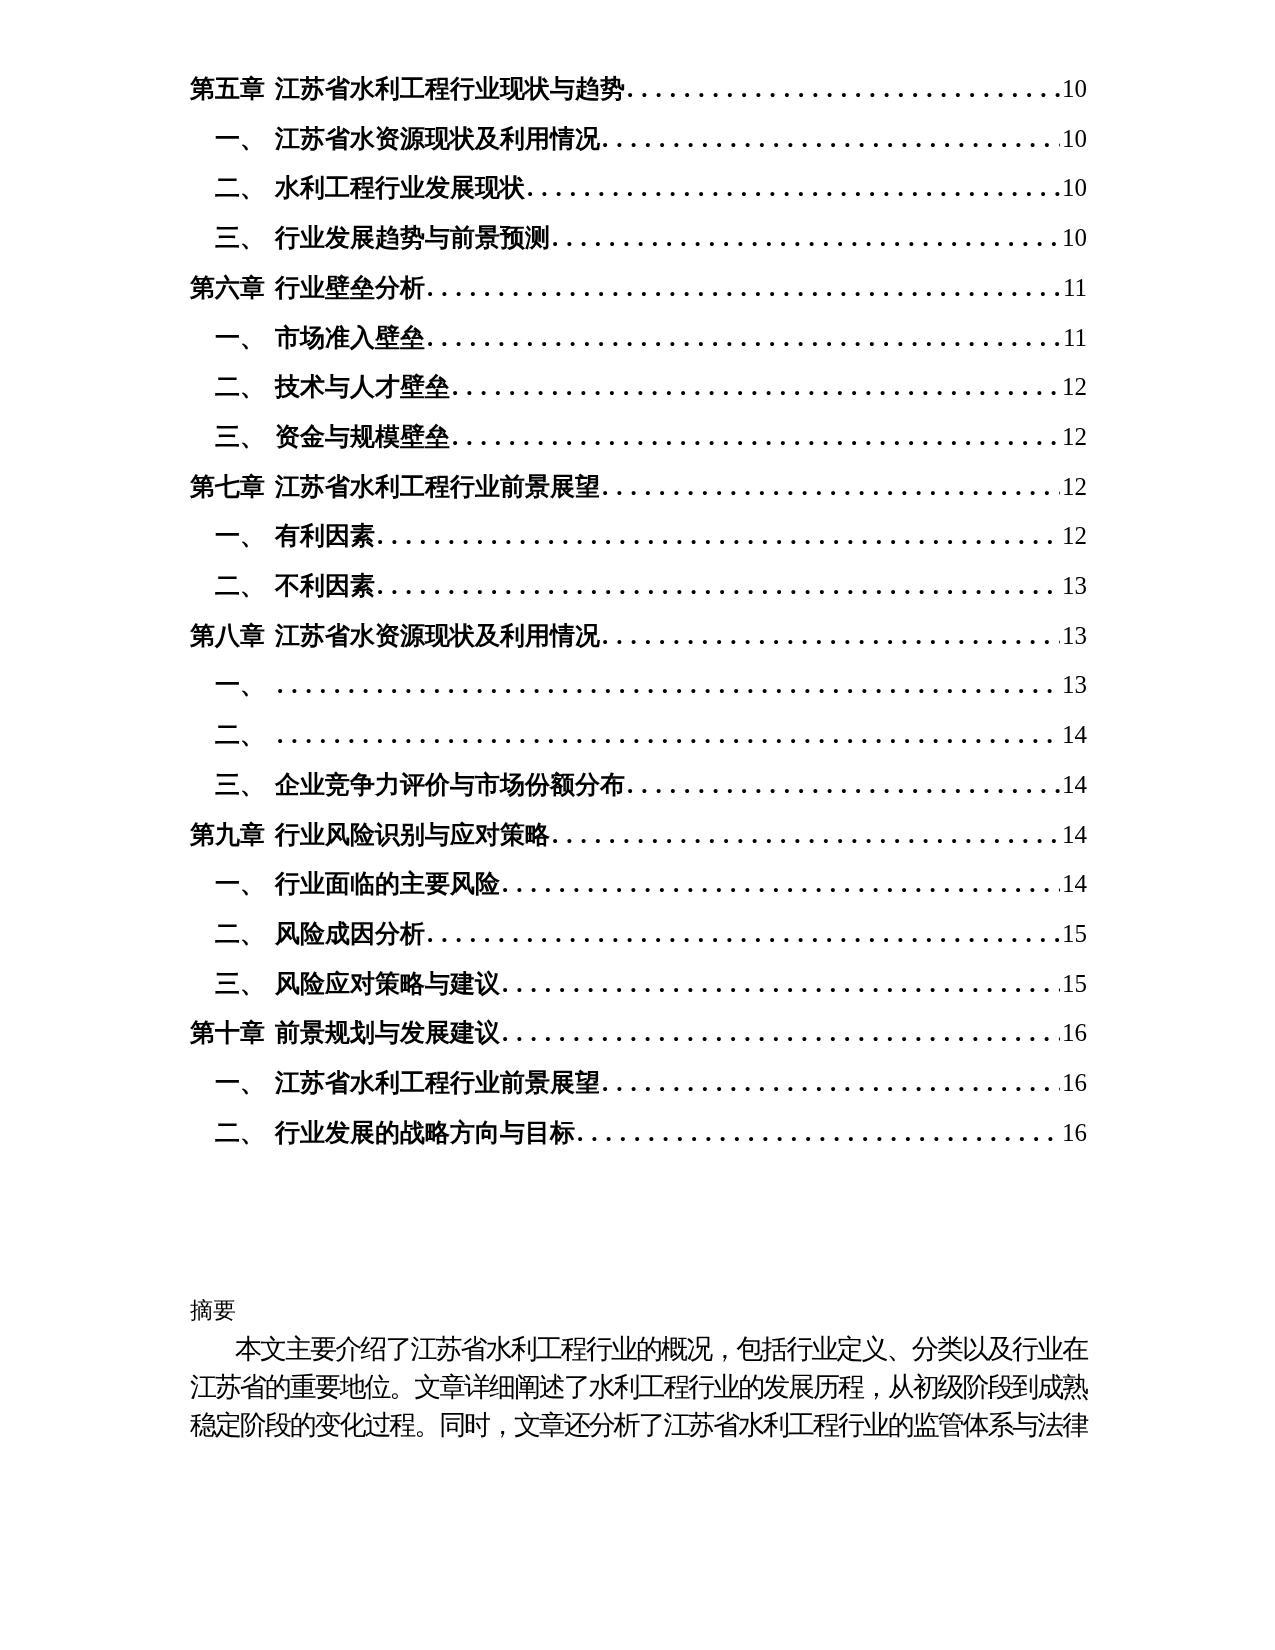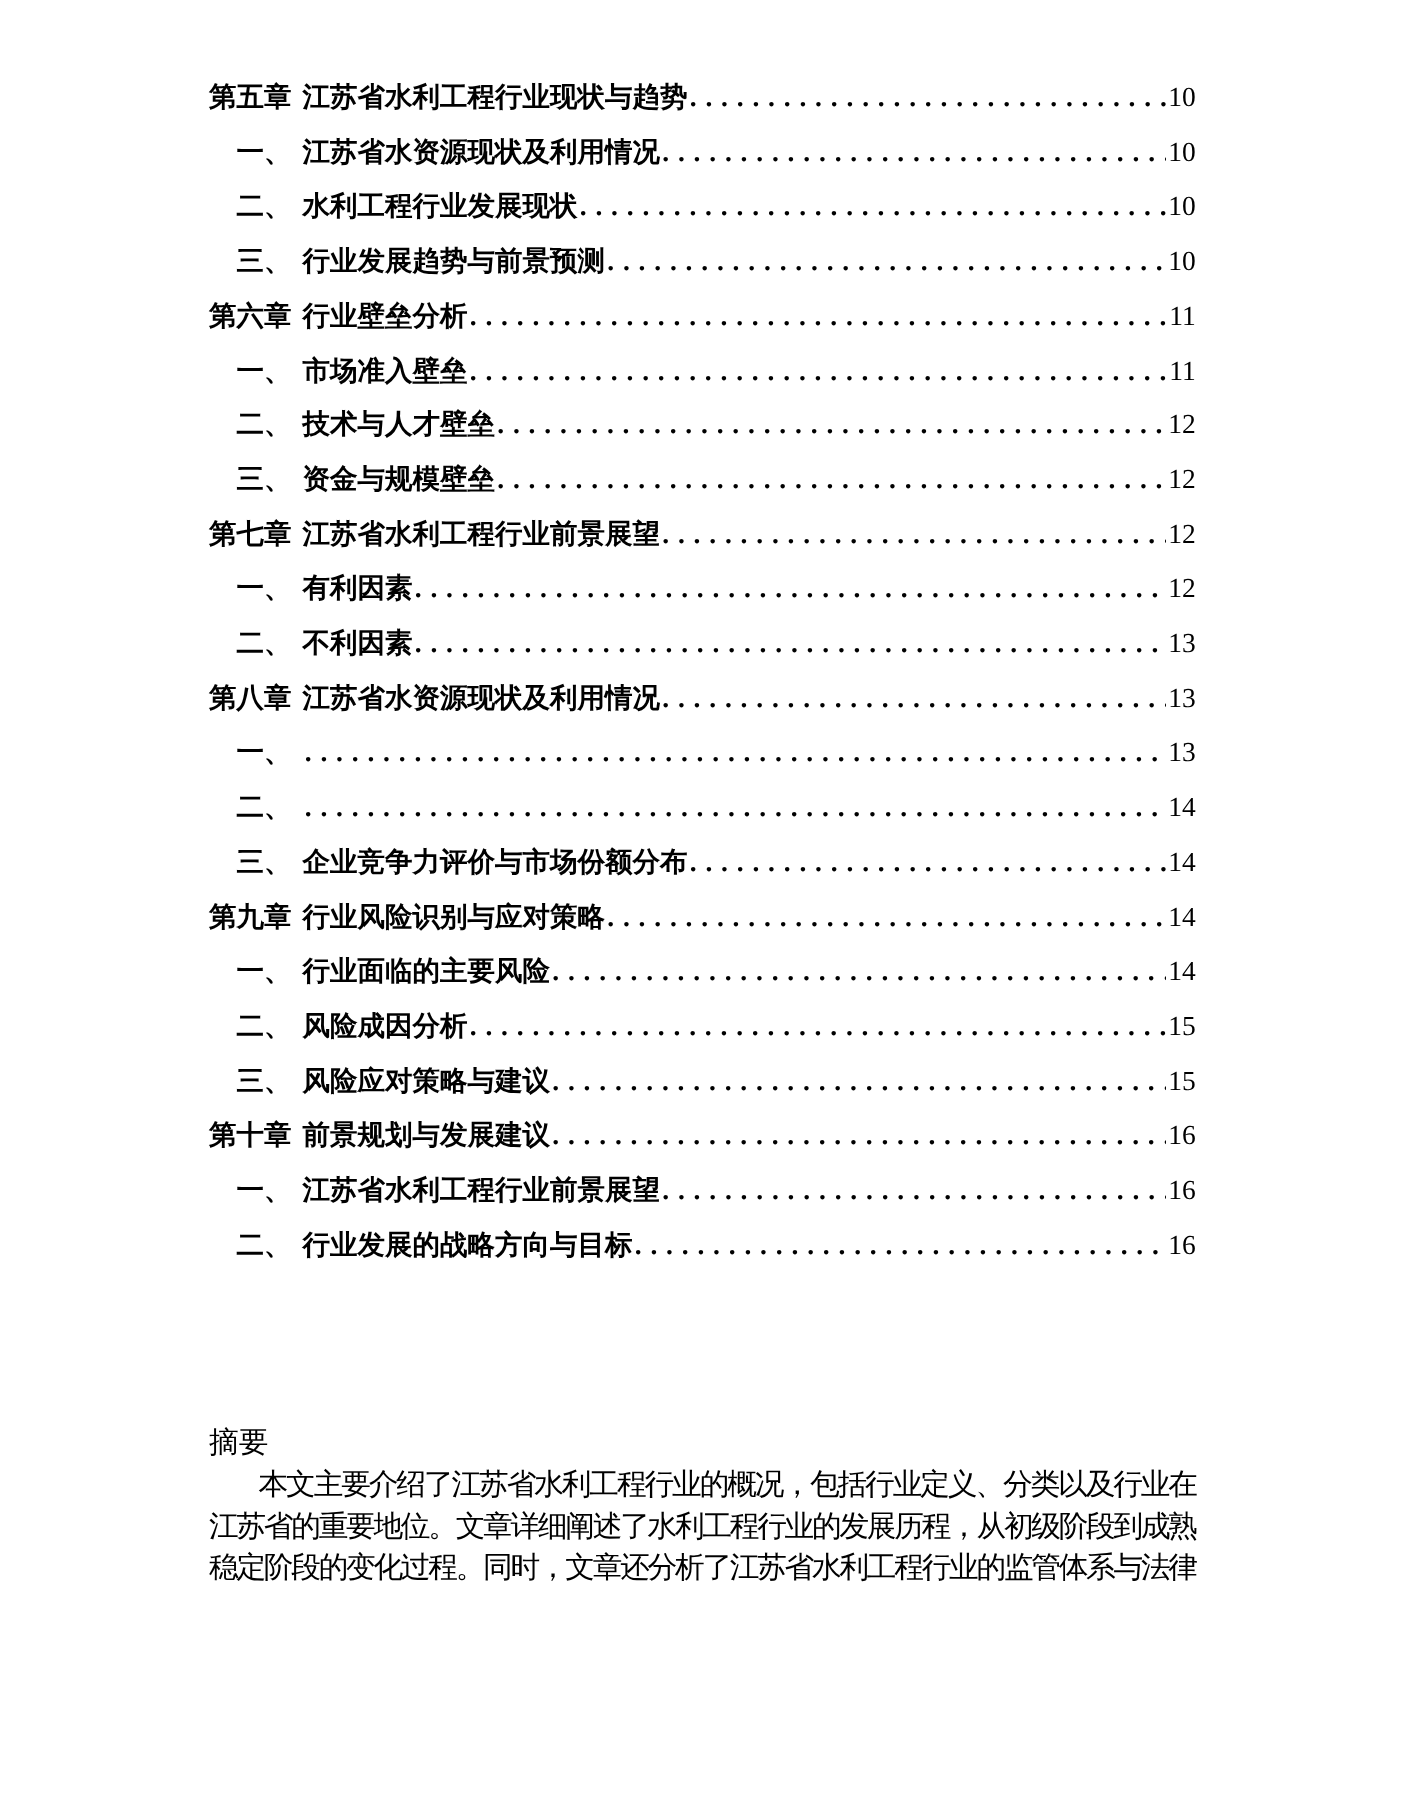--- a/index.html
+++ b/index.html
@@ -55,23 +55,23 @@
     font-family: "Liberation Serif", serif;
     font-weight: 400;
     font-size: 25px;
     padding-left: 2px;
   }
   
   .abstract {
     margin-top: 135px;
   }
   .abs-heading {
-    font-family: Liberation Sans, sans-serif;
+    font-family: Liberation Serif, serif;
     font-weight: 400;
-    font-size: 27px;
+    font-size: 23px;
     line-height: 38px;
     margin: 0;
   }
   .abs-line {
     font-family: "Liberation Serif", serif;
     font-size: 27px;
     letter-spacing: -2.15px;
     line-height: 38px;
     text-align: justify;
     text-align-last: justify;

